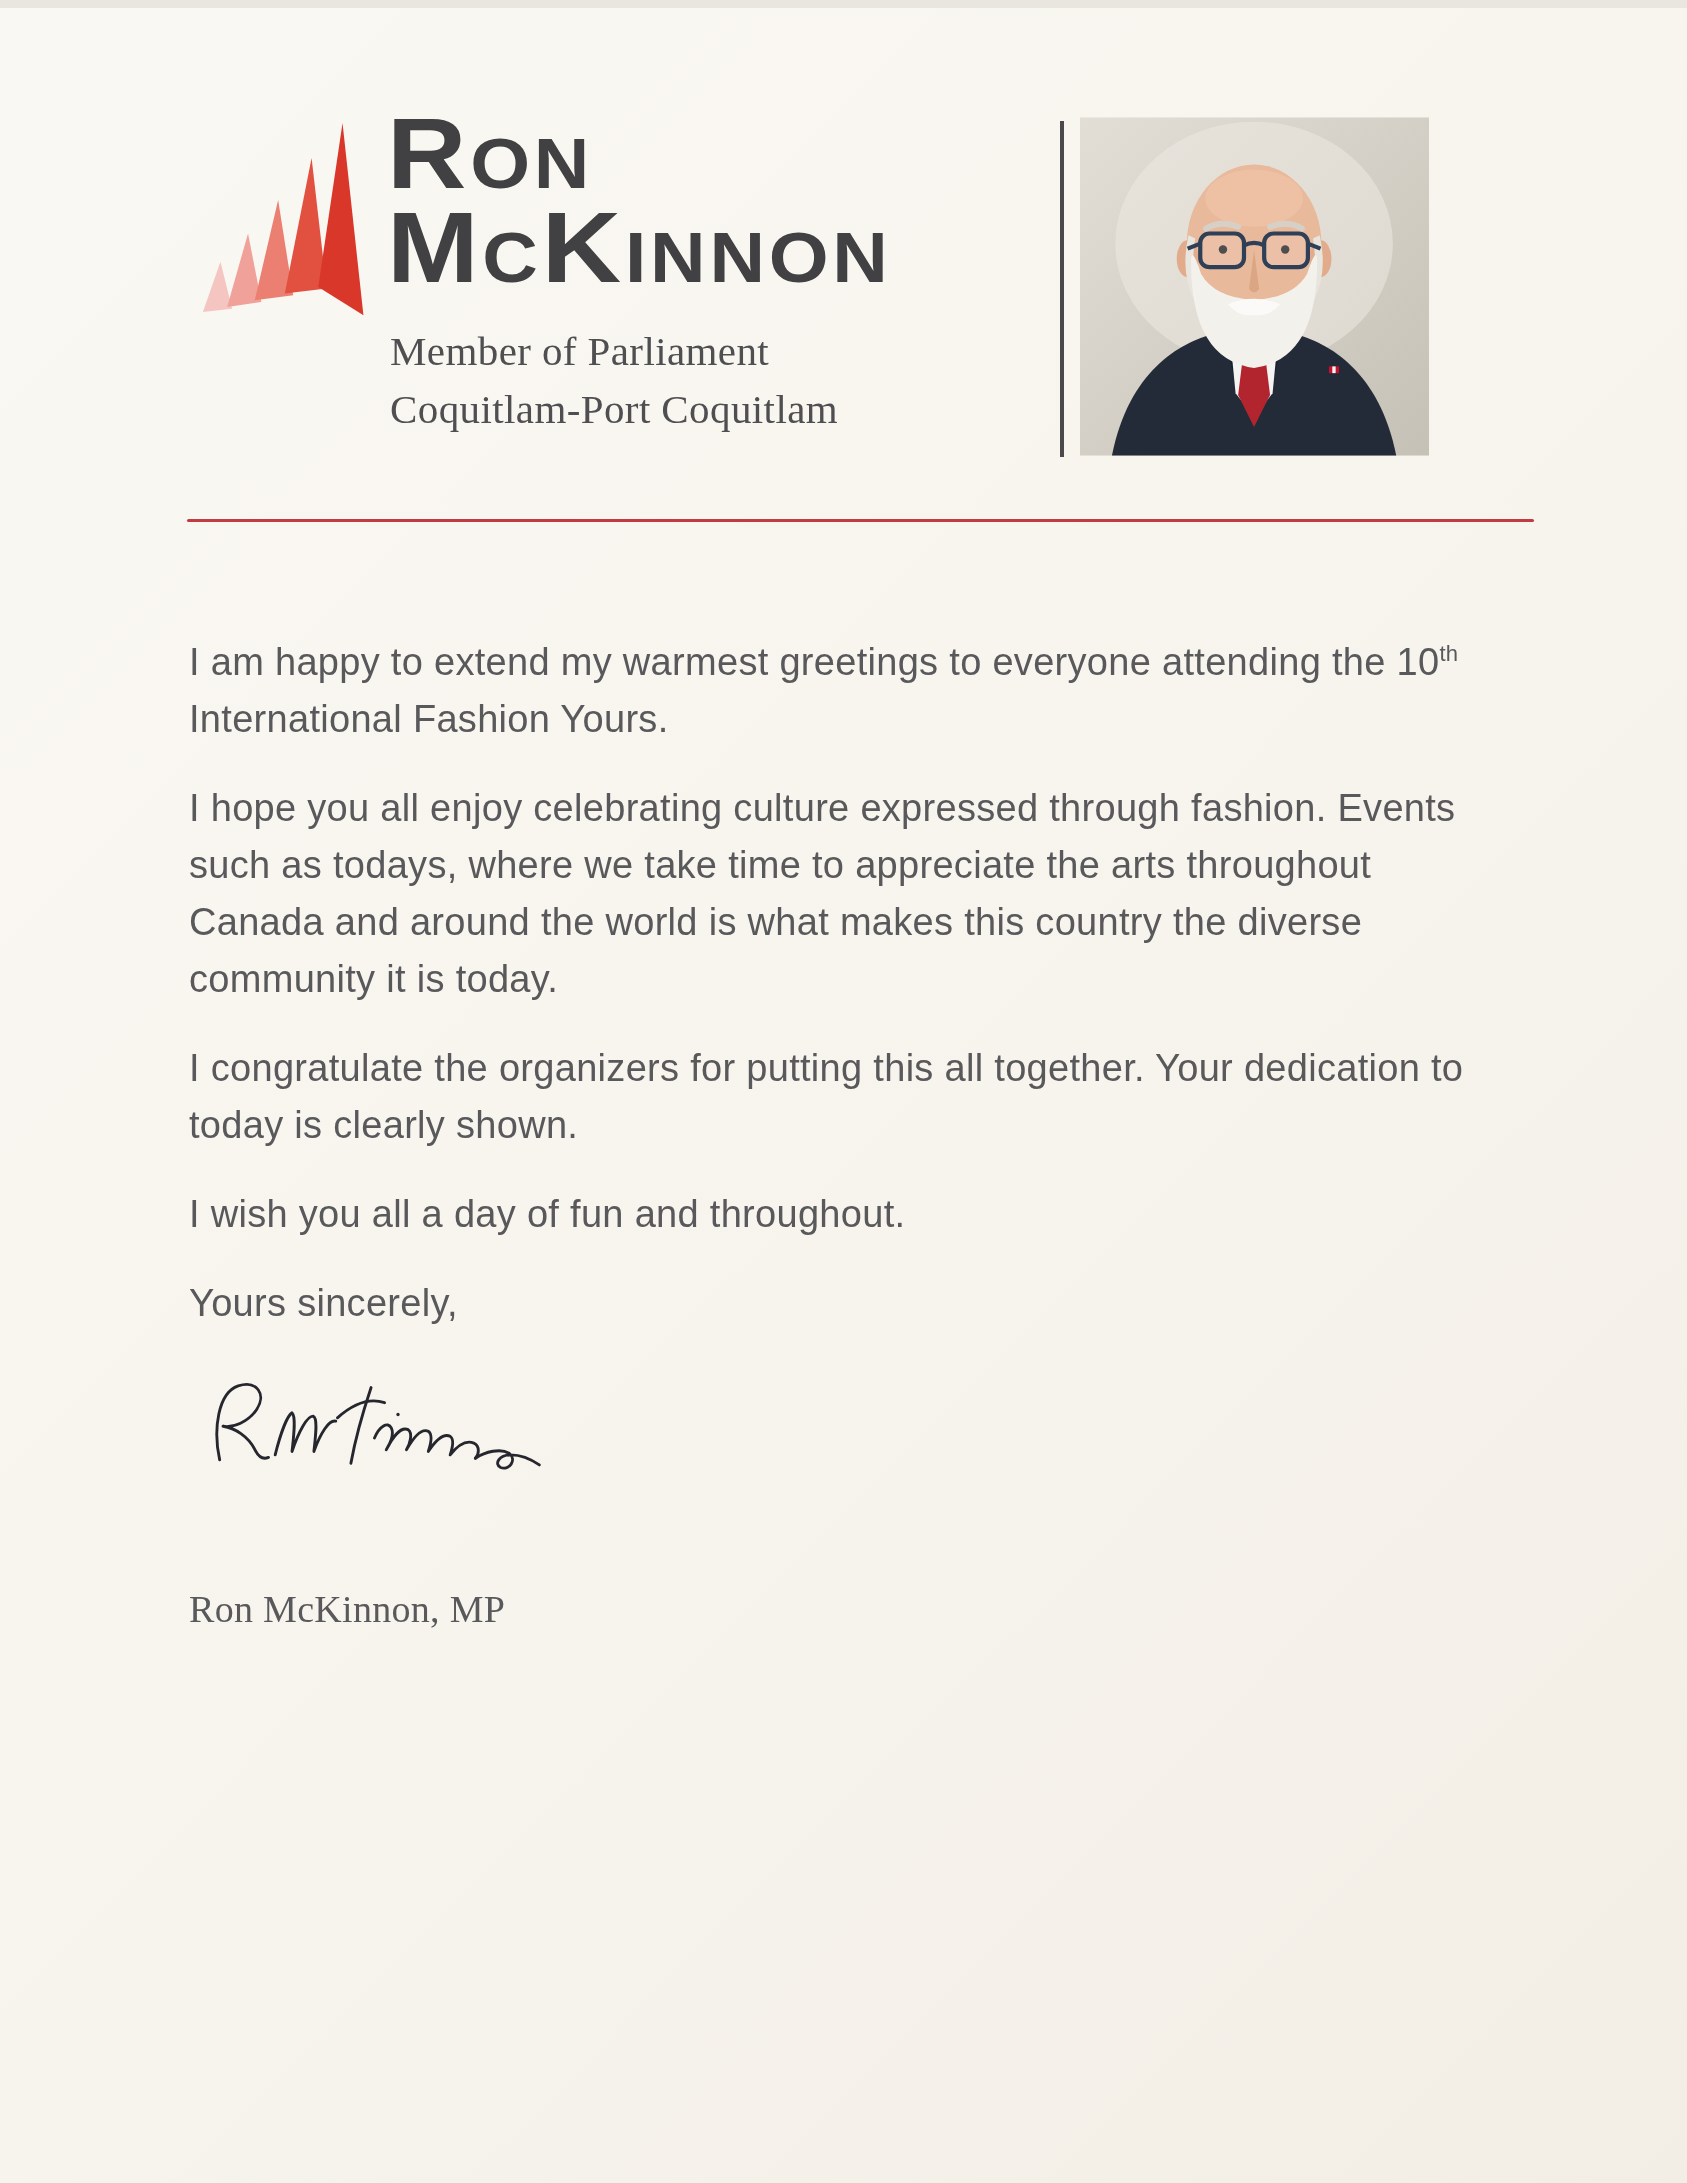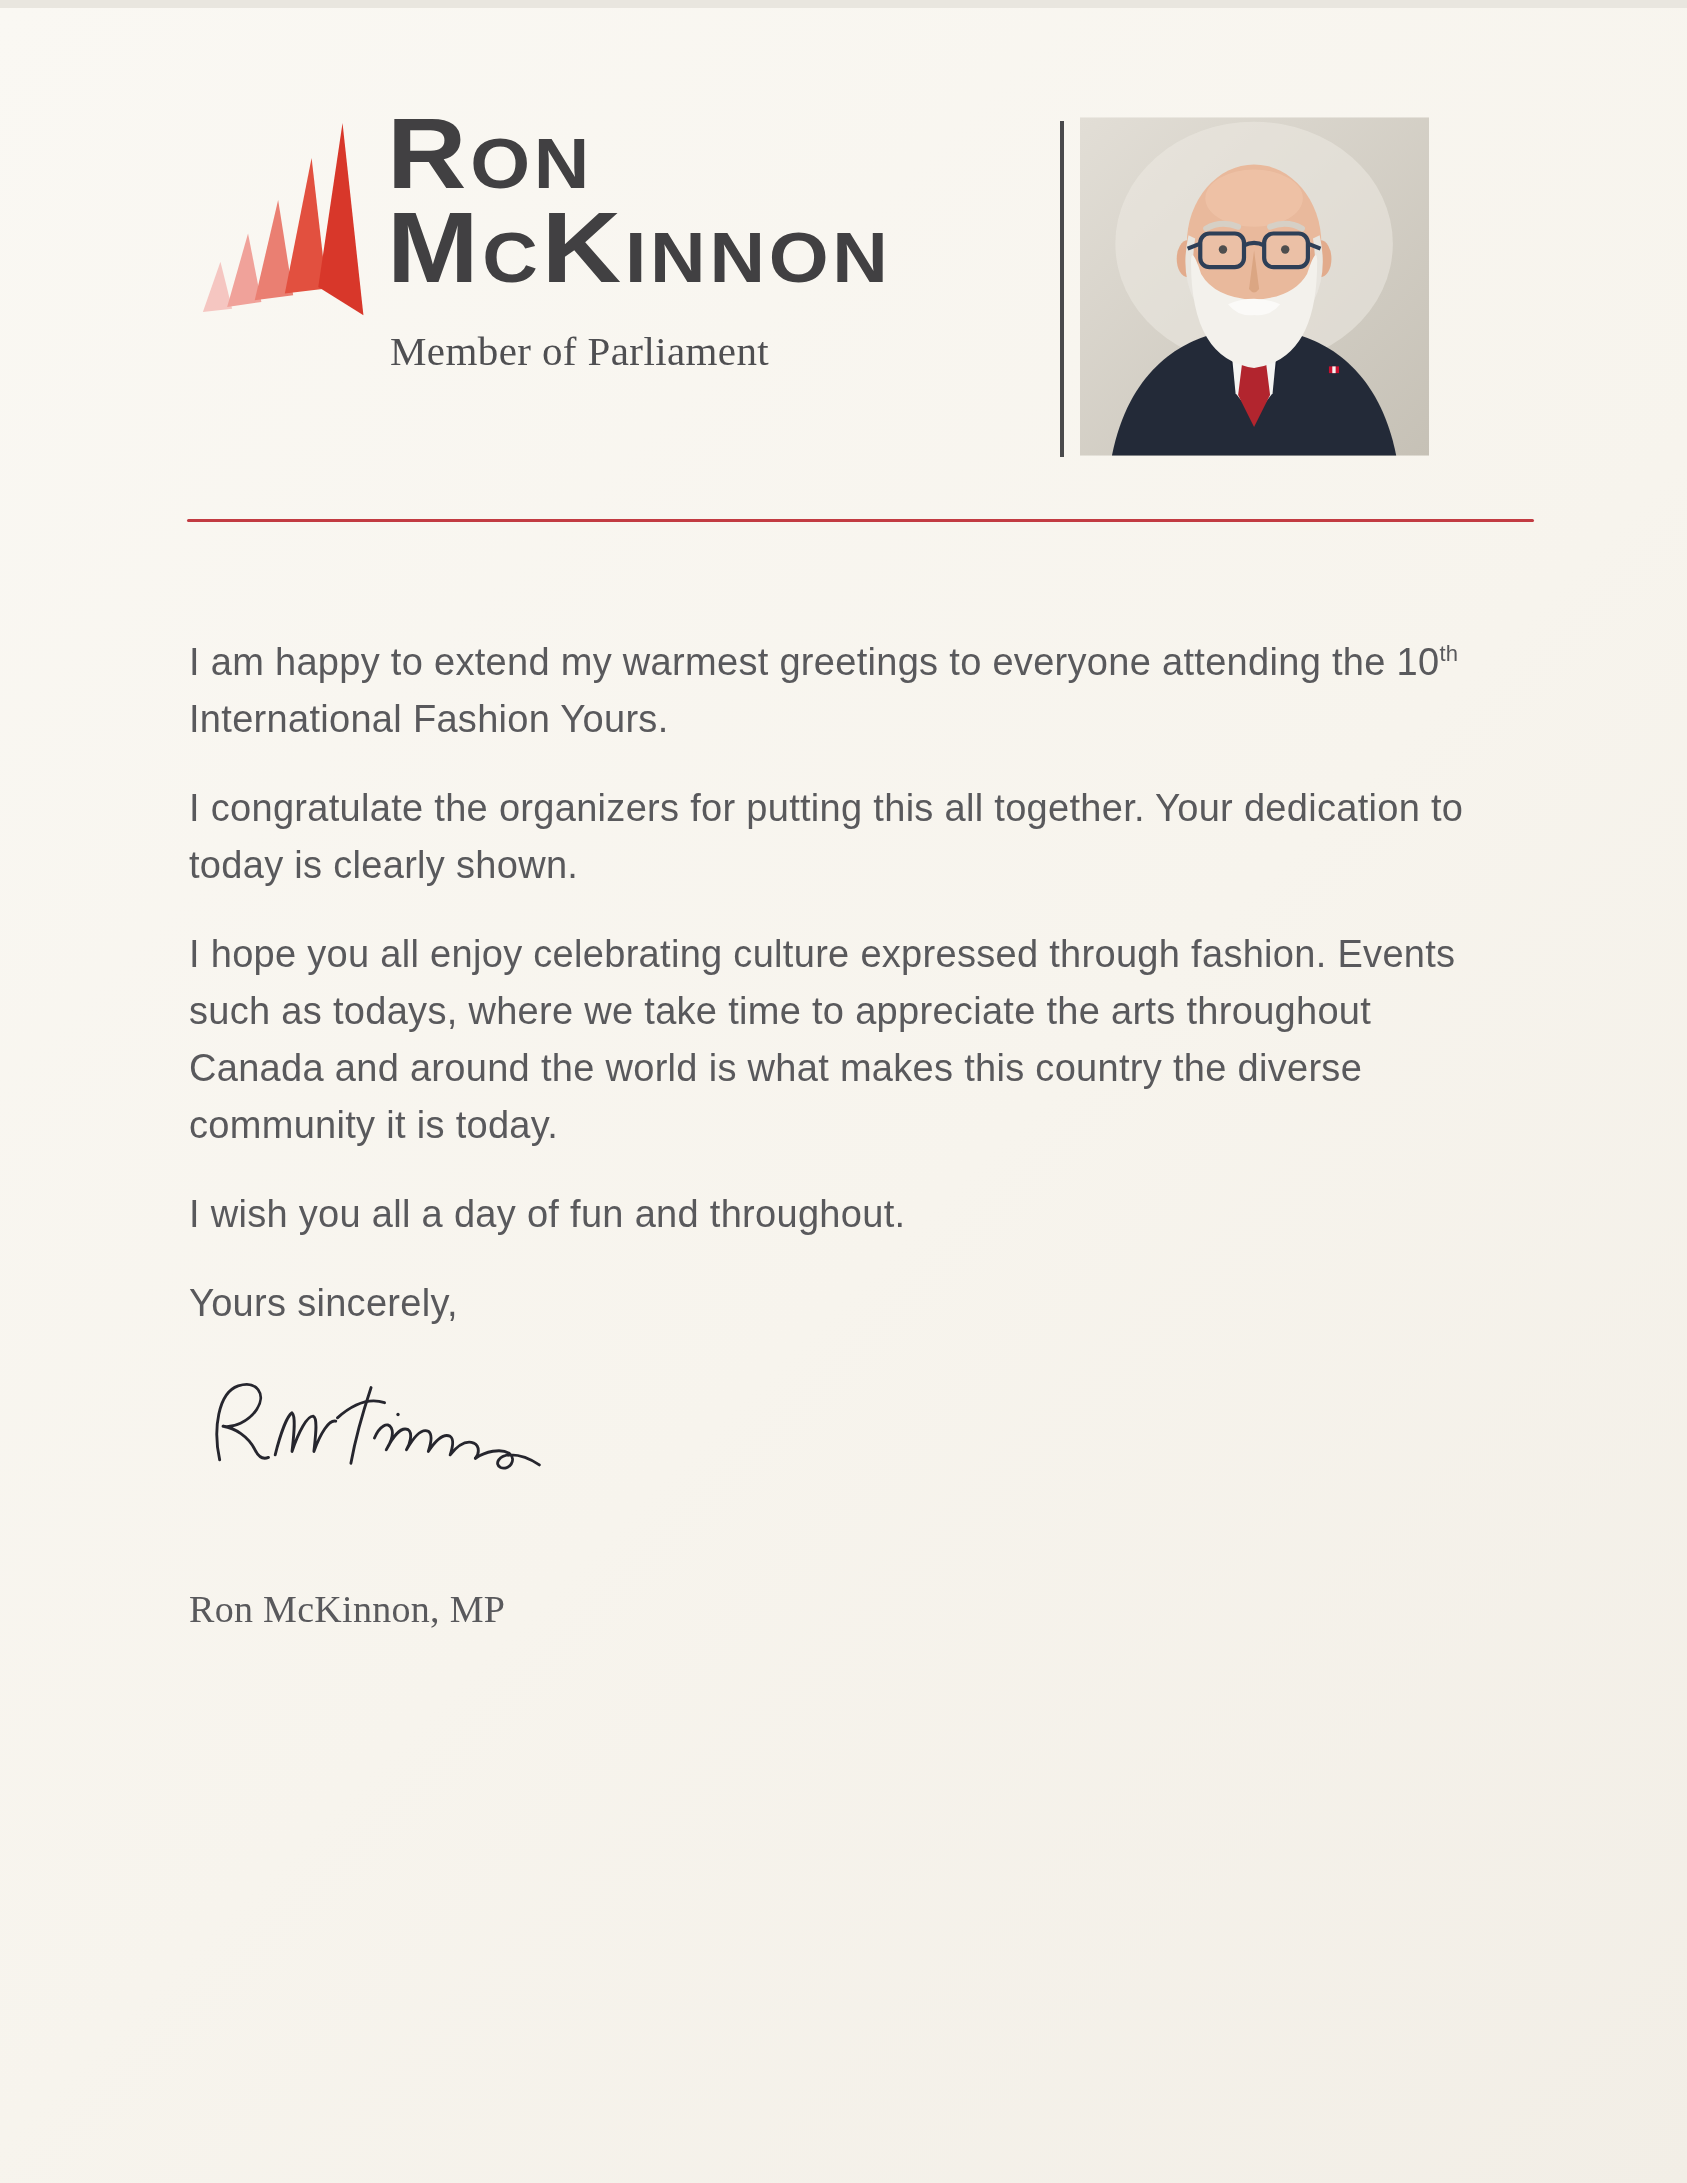--- a/index.html
+++ b/index.html
@@ -67,20 +67,21 @@
     <polygon points="104,204 136,42 154,198" fill="#e2503f"></polygon>
     <polygon points="144,196 173,0 198,230" fill="#d8372a"></polygon>
   </svg>
 
   <div class="name-block">
     <div class="name-line">Ron</div>
     <div class="name-line">McKinnon</div>
   </div>
   <div class="titles">
     <div>Member of Parliament</div>
+    <div>Coquitlam-Port Coquitlam</div>
   </div>
 
   <div class="photo-divider"></div>
 
   <svg class="portrait-svg" viewBox="0 0 415 402" aria-hidden="true">
     <defs>
       <linearGradient id="bgGrad" x1="0" y1="0" x2="1" y2="1">
         <stop offset="0" stop-color="#e2ded6"></stop>
         <stop offset="1" stop-color="#c6c1b6"></stop>
       </linearGradient>
@@ -123,23 +124,23 @@
     <path d="M143,150 L128,156" stroke="#2e3f57" stroke-width="5" fill="none"></path>
     <path d="M271,150 L286,156" stroke="#2e3f57" stroke-width="5" fill="none"></path>
   </svg>
 
   <div class="red-rule"></div>
 
   <main class="letter-body">
 
     <p><span>I am happy to extend my warmest greetings to everyone attending the 10</span><sup>th</sup><span> International Fashion Yours.</span></p>
 
+    <p>I hope you all enjoy celebrating culture expressed through fashion. Events such as todays, where we take time to appreciate the arts throughout Canada and around the world is what makes this country the diverse community it is today.</p>
+
     <p>I congratulate the organizers for putting this all together. Your dedication to today is clearly shown.</p>
-
-    <p>I hope you all enjoy celebrating culture expressed through fashion. Events such as todays, where we take time to appreciate the arts throughout Canada and around the world is what makes this country the diverse community it is today.</p>
 
     <p>I wish you all a day of fun and throughout.</p>
 
     <p>Yours sincerely,</p>
 
     <svg class="signature-svg" viewBox="0 0 440 170" aria-hidden="true">
       <g fill="none" stroke="#26262e" stroke-width="3.4" stroke-linecap="round" stroke-linejoin="round">
         <path d="M30,114 C22,78 28,34 52,26 C74,19 86,36 74,54 C64,69 46,76 34,74 C48,76 64,86 72,102 C76,110 81,114 88,111"></path>
         <path d="M96,108 C102,84 110,62 116,58 C121,62 118,86 116,104 C124,80 134,62 141,62 C147,64 144,86 142,104 C150,82 160,66 168,68"></path>
         <path d="M210,28 C200,58 190,96 186,118"></path>

